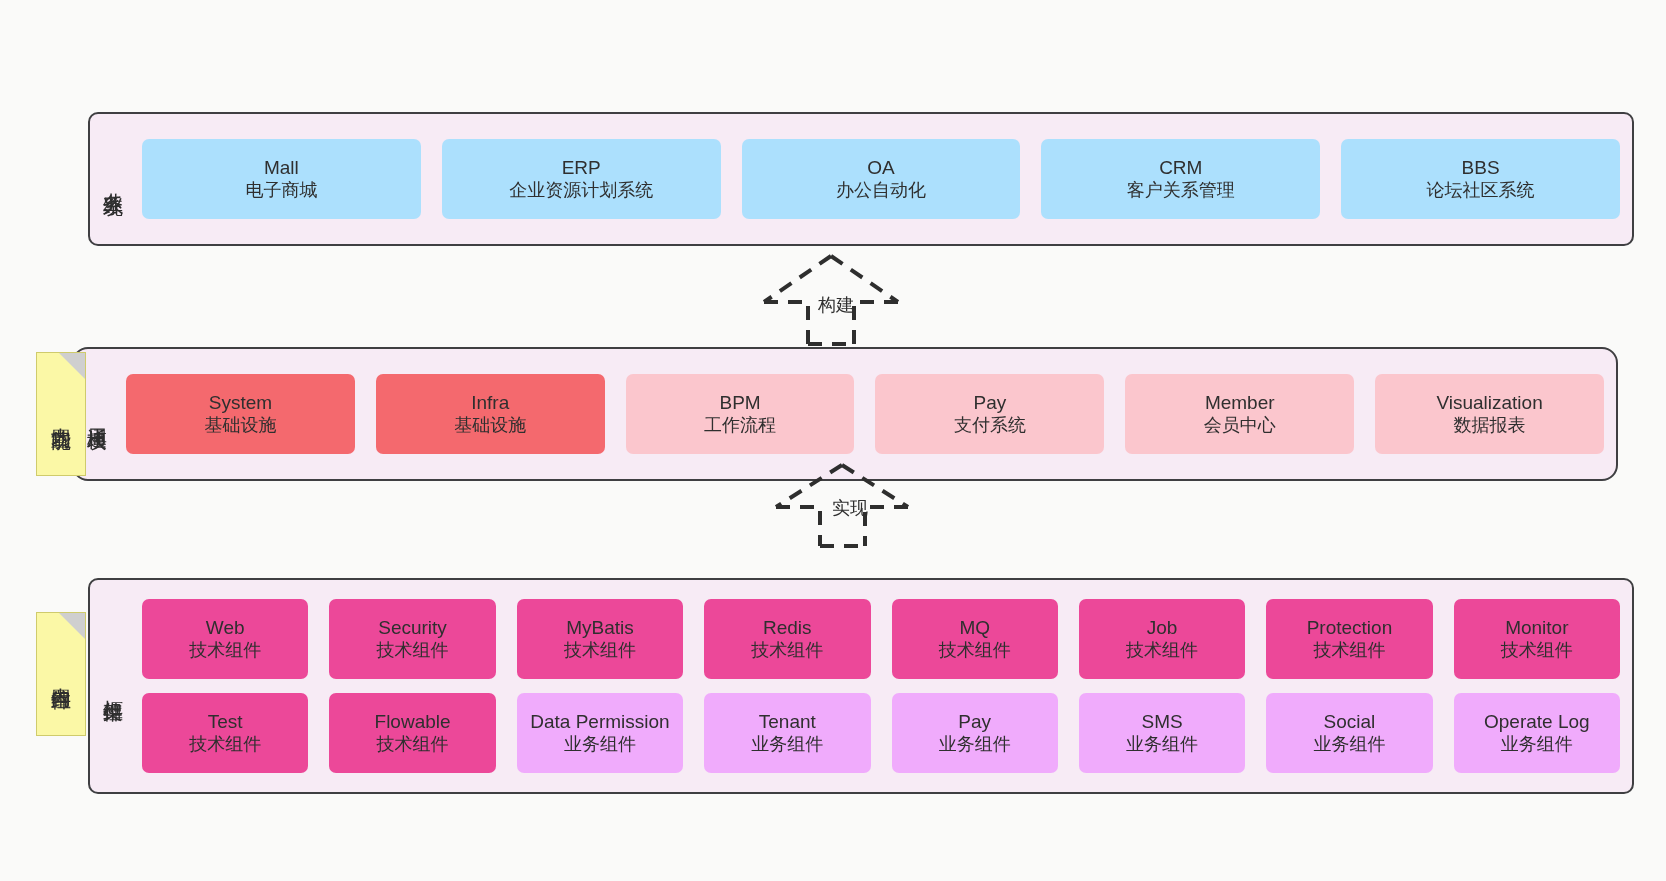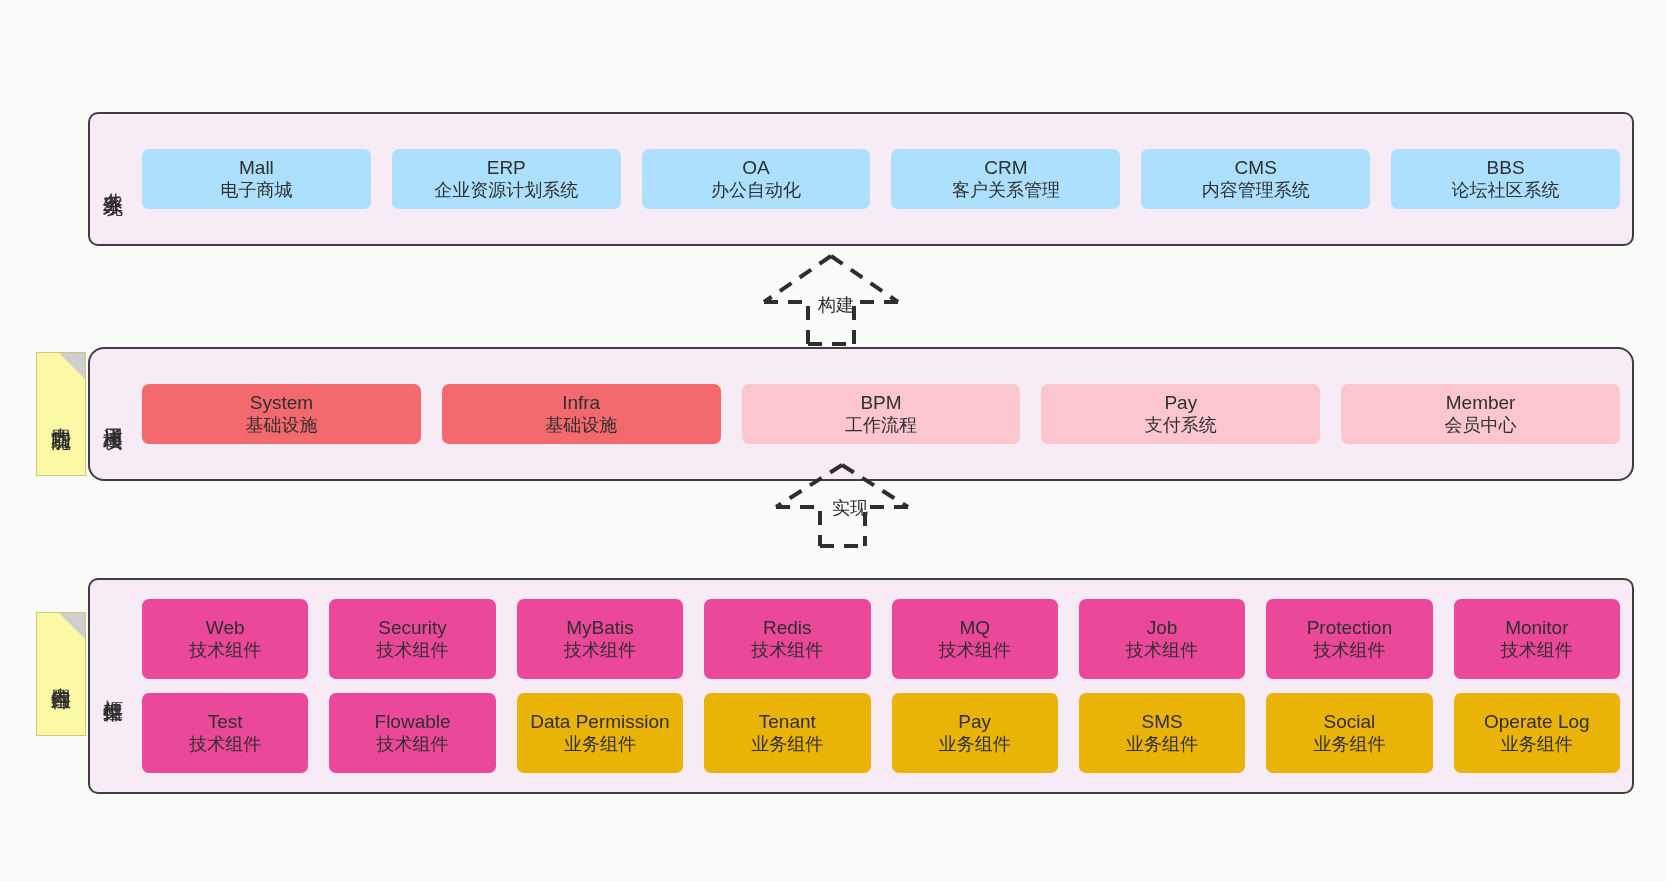--- a/index.html
+++ b/index.html
@@ -76,28 +76,28 @@
     color: #2f2f2f;
   }
   .card .cn {
     font-size: 18px;
     color: #2f2f2f;
   }
   .card.blue       { background: #ace0fd; }
   .card.red        { background: #f4696e; }
   .card.pink       { background: #fbc6cd; }
   .card.green      { background: #ec4899; }
-  .card.lightgreen { background: #eab308; }
+  .card.lightgreen { background: #f0abfc; }
 
   #layer-business { left: 88px;  top: 112px; width: 1546px; height: 134px; }
-  #layer-modules  { left: 88px;  top: 347px; width: 1546px; height: 134px; border-radius: 16px; }
+  #layer-modules  { left: 72px;  top: 347px; width: 1546px; height: 134px; border-radius: 16px; }
   #layer-framework{ left: 88px;  top: 578px; width: 1546px; height: 216px; }
 
   #layer-business .card,
-  #layer-modules .card { height: 60px; }
+  #layer-modules .card { height: 80px; }
   #layer-framework .card { height: 80px; }
 
   
   .note {
     position: absolute;
     box-sizing: border-box;
     background: #fbf8a6;
     border: 1px solid #cfcb6c;
     font-size: 20px;
     line-height: 1.06;
@@ -161,24 +161,20 @@
           <span class="en">ERP</span>
           <span class="cn">企业资源计划系统</span>
         </div>
         <div class="card blue">
           <span class="en">OA</span>
           <span class="cn">办公自动化</span>
         </div>
         <div class="card blue">
           <span class="en">CRM</span>
           <span class="cn">客户关系管理</span>
-        </div>
-        <div class="card blue">
-          <span class="en">CMS</span>
-          <span class="cn">内容管理系统</span>
         </div>
         <div class="card blue">
           <span class="en">BBS</span>
           <span class="cn">论坛社区系统</span>
         </div>
       </div>
     </div>
   </div>
 
   <div class="arrow" id="arrow-build">
@@ -209,20 +205,24 @@
           <span class="cn">工作流程</span>
         </div>
         <div class="card pink">
           <span class="en">Pay</span>
           <span class="cn">支付系统</span>
         </div>
         <div class="card pink">
           <span class="en">Member</span>
           <span class="cn">会员中心</span>
         </div>
+        <div class="card pink">
+          <span class="en">Visualization</span>
+          <span class="cn">数据报表</span>
+        </div>
       </div>
     </div>
   </div>
 
   <div class="arrow" id="arrow-implement">
     <svg width="150" height="85" viewBox="0 0 150 85">
       <path d="M72 4 L6 46" fill="none" stroke="#2e2e2e" stroke-width="4" stroke-dasharray="14 10"></path>
       <path d="M72 4 L138 46" fill="none" stroke="#2e2e2e" stroke-width="4" stroke-dasharray="14 10"></path>
       <path d="M6 46 L50 46 L50 85" fill="none" stroke="#2e2e2e" stroke-width="4" stroke-dasharray="14 10"></path>
       <path d="M138 46 L95 46 L95 85" fill="none" stroke="#2e2e2e" stroke-width="4" stroke-dasharray="14 10"></path>

